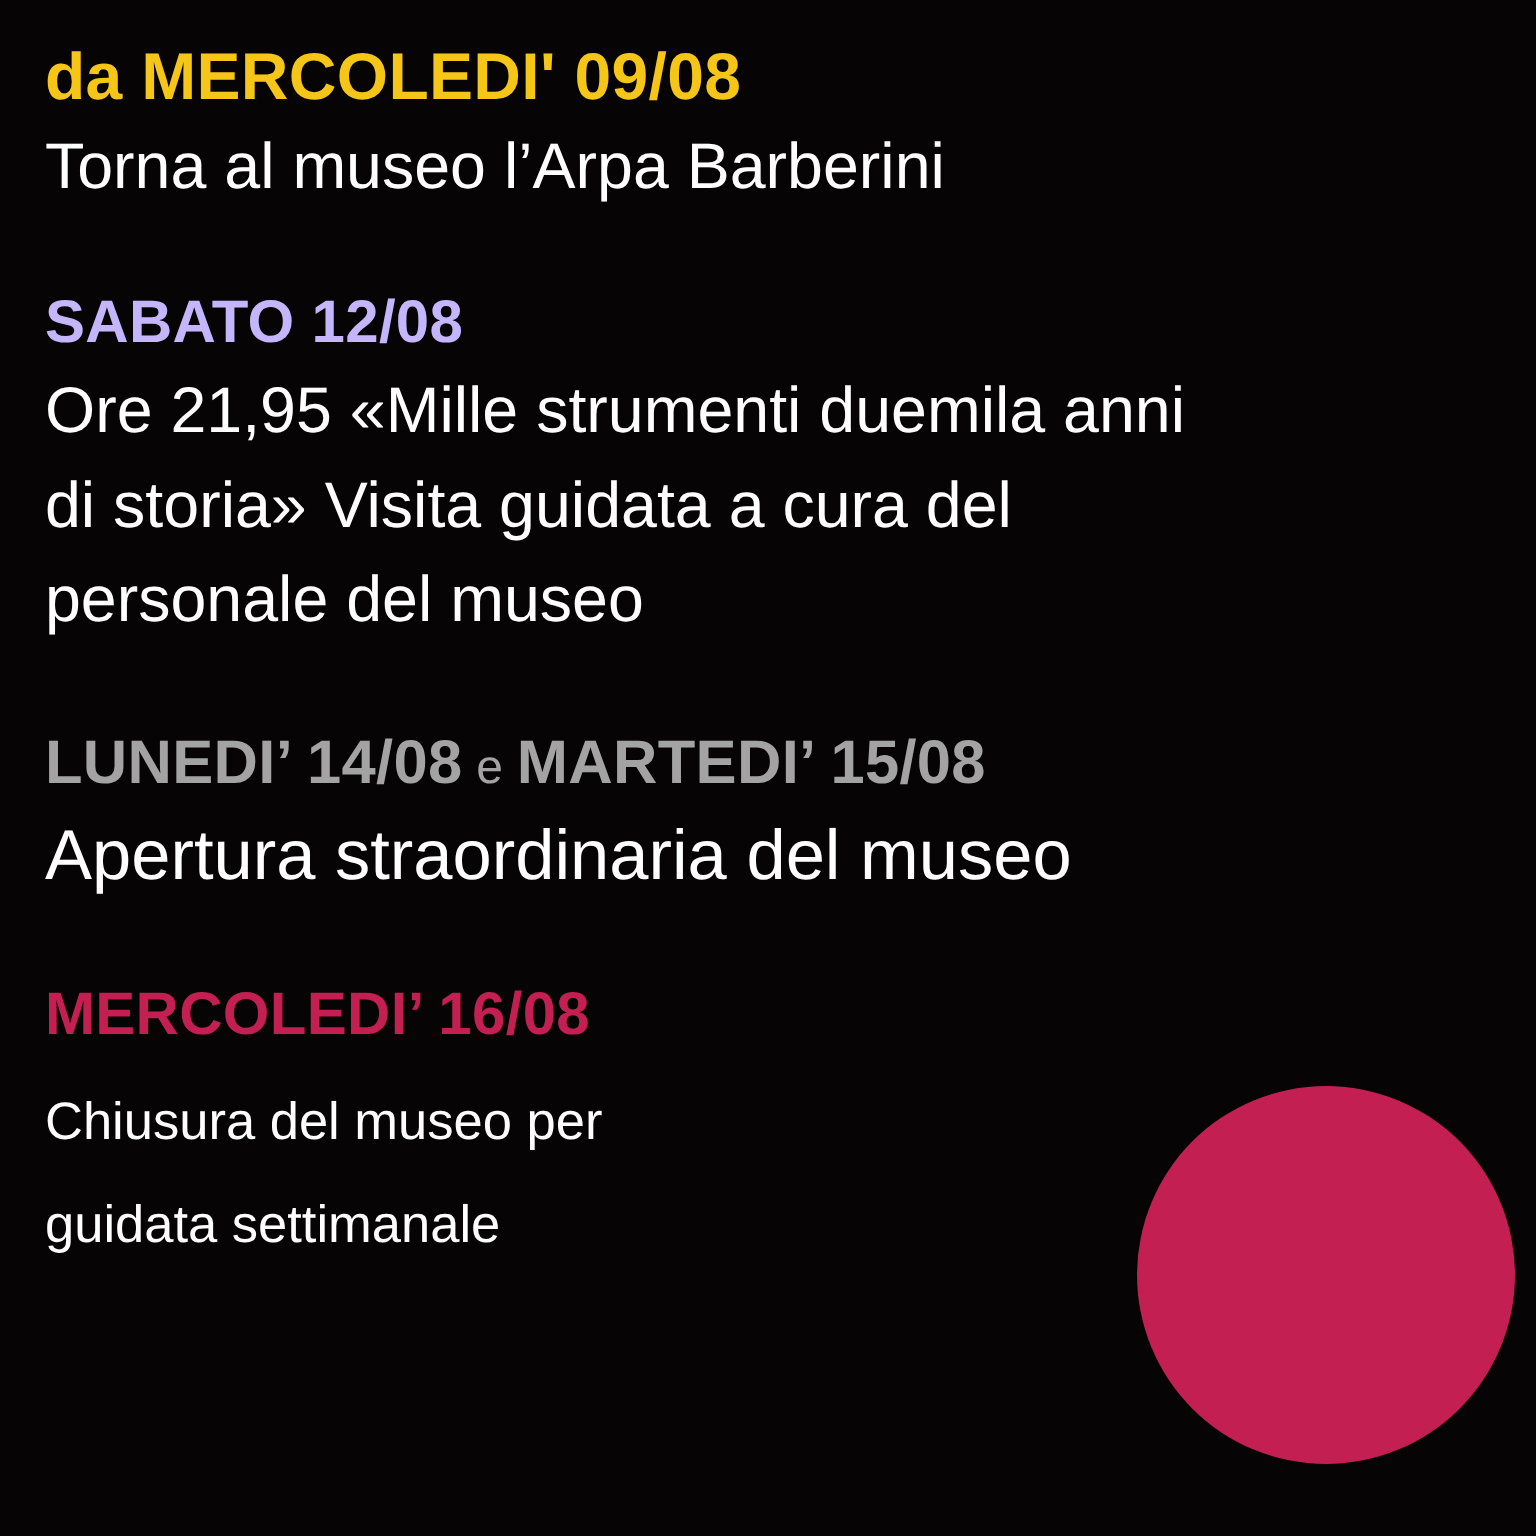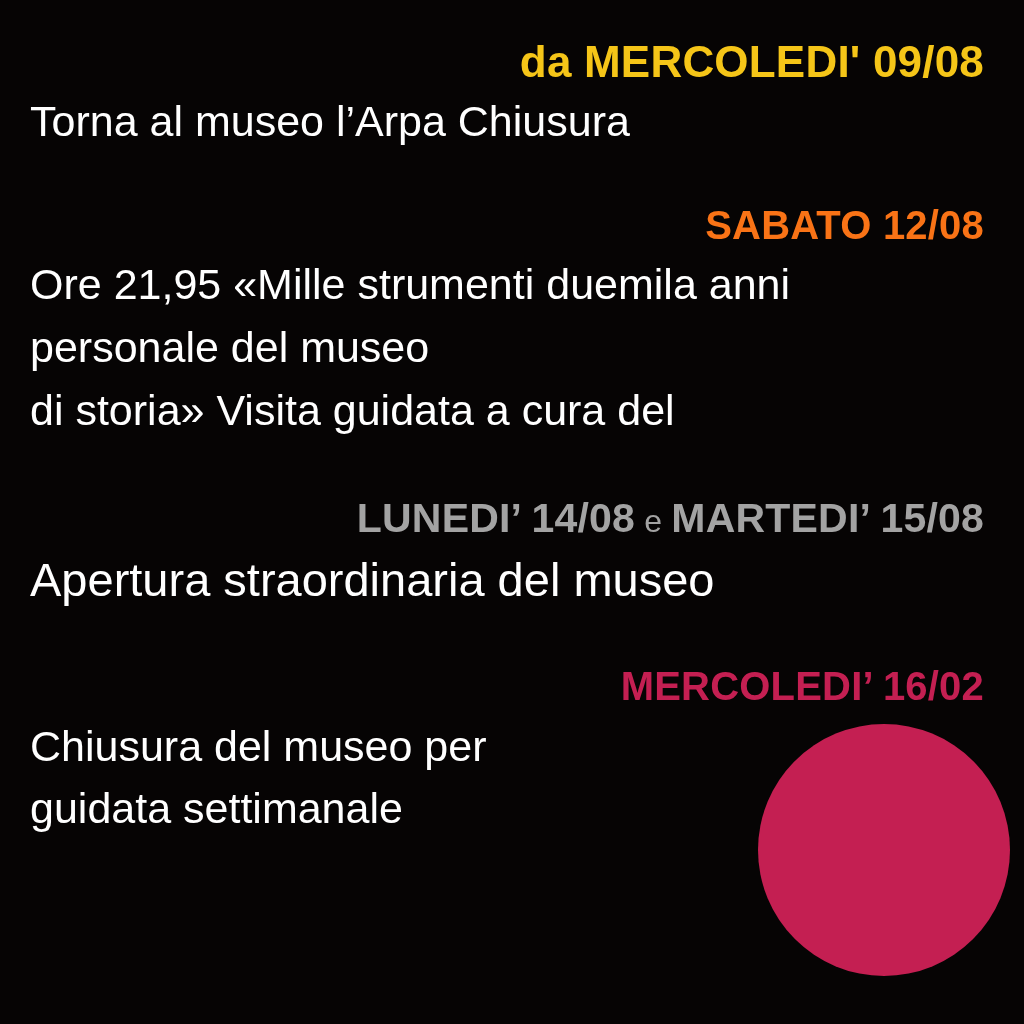--- a/index.html
+++ b/index.html
@@ -32,22 +32,21 @@
     background: #c41f52;
   }
   .block {
     position: relative;
     z-index: 2;
   }
   .heading {
     font-weight: bold;
     letter-spacing: 0.2px;
     line-height: 1.08;
-    margin: 10px;
-    text-align: right;
+    margin: 0;
   }
   .body-line {
     color: #ffffff;
     font-weight: 400;
     line-height: 1.18;
     margin: 0;
   }
 
   
   .b1 .heading {
@@ -58,21 +57,21 @@
     font-size: 43px;
     margin-top: 10px;
   }
 
   
   .b2 {
     margin-top: 58px;
   }
   .b2 .heading {
     font-size: 40px;
-    color: #f97316;
+    color: #c4b5fd;
   }
   .b2 .body-line {
     font-size: 43px;
     margin-top: 12px;
   }
   .ital {
   }
 
   
   .b3 {
@@ -93,47 +92,47 @@
 
   
   .b4 {
     margin-top: 58px;
   }
   .b4 .heading {
     font-size: 40px;
     color: #c41f52;
   }
   .b4 .body-line {
-    font-size: 43px;
-    margin-top: 12px;
+    font-size: 35px;
+    margin-top: 28px;
   }
 </style>
 </head>
 <body>
 
 <div class="poster">
 
   <div class="circle-decor"></div>
 
   <div class="block b1">
     <p class="heading">da MERCOLEDI' 09/08</p>
-    <p class="body-line">Torna al museo l’Arpa Chiusura</p>
+    <p class="body-line">Torna al museo l’Arpa Barberini</p>
   </div>
 
   <div class="block b2">
     <p class="heading">SABATO 12/08</p>
     <p class="body-line"><span>Ore 21,95 </span><span class="ital">«Mille strumenti duemila anni</span></p>
+    <p class="body-line"><span class="ital">di storia»</span><span> Visita guidata a cura del</span></p>
     <p class="body-line">personale del museo</p>
-    <p class="body-line"><span class="ital">di storia»</span><span> Visita guidata a cura del</span></p>
   </div>
 
   <div class="block b3">
     <p class="heading"><span>LUNEDI’ 14/08</span><span class="conj"> e </span><span>MARTEDI’ 15/08</span></p>
     <p class="body-line">Apertura straordinaria del museo</p>
   </div>
 
   <div class="block b4">
-    <p class="heading">MERCOLEDI’ 16/02</p>
+    <p class="heading">MERCOLEDI’ 16/08</p>
     <p class="body-line">Chiusura del museo per</p>
     <p class="body-line">guidata settimanale</p>
   </div>
 
 </div>
 
 </body></html>

